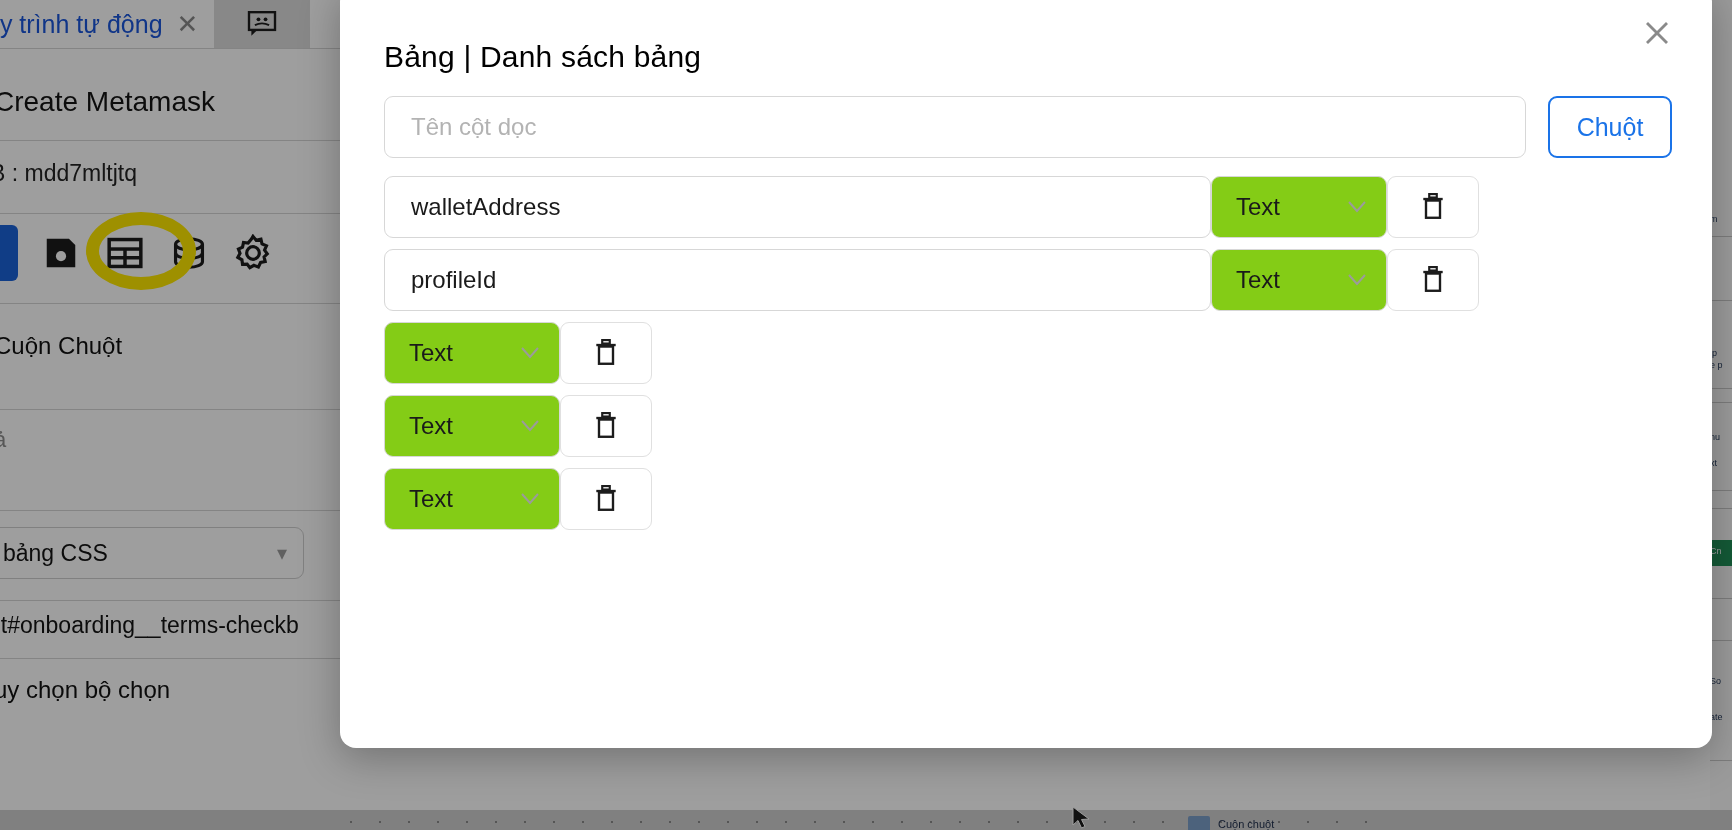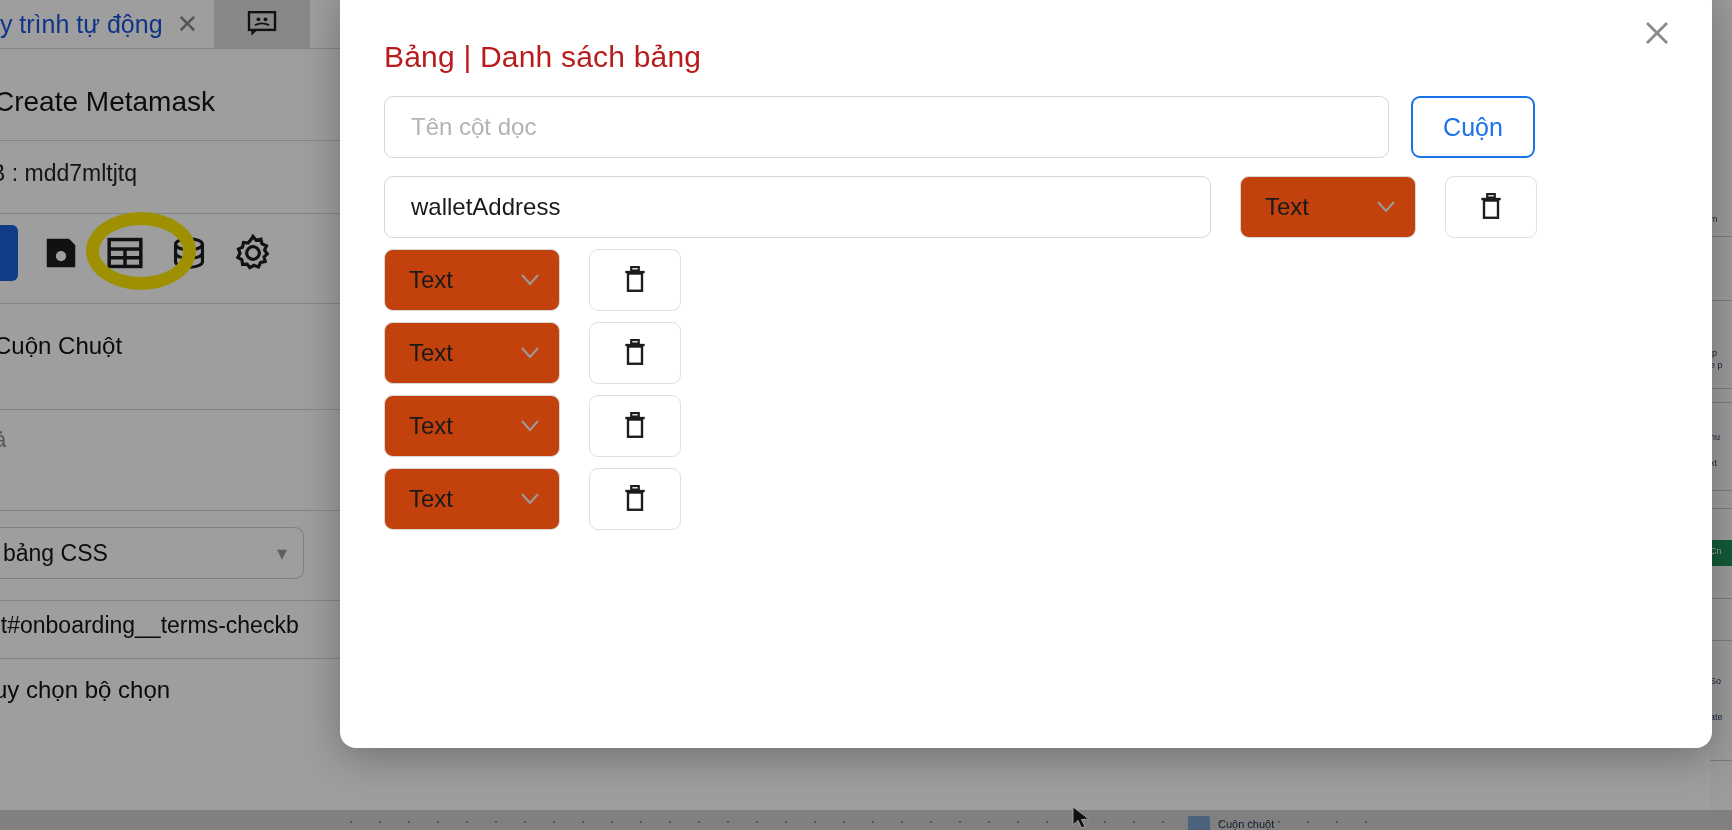--- a/index.html
+++ b/index.html
@@ -147,26 +147,26 @@
   .modal-close {
     position: absolute; right: 32px; top: 24px;
     width: 46px; height: 46px;
     display: flex; align-items: center; justify-content: center;
     cursor: pointer;
   }
   .modal-close svg { width: 30px; height: 30px; }
 
   .modal-title {
     position: absolute; left: 44px; top: 54px;
-    font-size: 30px; color: #b91c1c; letter-spacing: 0.2px;
+    font-size: 30px; color: #000000; letter-spacing: 0.2px;
   }
 
   .modal-addrow {
     position: absolute; left: 44px; top: 110px;
-    width: 1151px; height: 62px;
+    width: 1288px; height: 62px;
     display: flex; align-items: center; gap: 22px;
   }
   .add-input {
     flex: 1 1 auto; height: 62px;
     border: 1px solid #d7d7d7; border-radius: 9px;
     padding: 0 26px;
     font-size: 24px; color: #1a1a1a;
     font-family: "Liberation Sans", sans-serif;
     outline: none; background: #fff;
   }
@@ -177,34 +177,34 @@
     background: #ffffff; color: #1a73e8;
     font-size: 25px; font-family: "Liberation Sans", sans-serif;
     cursor: pointer;
   }
 
   .rows {
     position: absolute; left: 44px; top: 190px;
     width: 1288px;
     display: flex; flex-direction: column; gap: 11px;
   }
-  .col-row { display: flex; align-items: flex-start; gap: 29px; height: 62px; }
+  .col-row { display: flex; align-items: flex-start; gap: 0; height: 62px; }
   .col-name {
     flex: 0 0 827px; height: 62px;
     border: 1px solid #d7d7d7; border-radius: 9px;
     padding: 0 26px; font-size: 24px; color: #1a1a1a;
     font-family: "Liberation Sans", sans-serif;
     outline: none; background: #fff;
   }
   .col-type {
     flex: 0 0 176px; height: 62px;
     border: 1px solid #d7d7d7; border-radius: 9px;
     display: flex; align-items: center; justify-content: space-between;
     padding: 0 20px 0 24px;
-    font-size: 24px; color: #1a1a1a; background: #c2410c; cursor: pointer;
+    font-size: 24px; color: #1a1a1a; background: #84cc16; cursor: pointer;
   }
   .col-type .chev { color: #9b9b9b; }
   .col-type .chev svg { width: 18px; height: 12px; display: block; }
   .col-del {
     flex: 0 0 92px; height: 62px;
     border: 1px solid #e0e0e0; border-radius: 9px;
     background: #fff; display: flex; align-items: center; justify-content: center;
     cursor: pointer;
   }
   .col-del svg { width: 26px; height: 28px; }
@@ -367,21 +367,21 @@
     <svg viewBox="0 0 24 24">
       <line x1="4" y1="4" x2="20" y2="20" stroke="#8a8a8a" stroke-width="2.2"></line>
       <line x1="20" y1="4" x2="4" y2="20" stroke="#8a8a8a" stroke-width="2.2"></line>
     </svg>
   </div>
 
   <div class="modal-title">Bảng | Danh sách bảng</div>
 
   <div class="modal-addrow">
     <input class="add-input" type="text" placeholder="Tên cột dọc" style="">
-    <button class="add-btn">Cuộn</button>
+    <button class="add-btn">Chuột</button>
   </div>
 
   <div class="rows" id="rows">
       <div class="col-row">
         <input class="col-name" type="text" value="walletAddress" style="">
         <div class="col-type">
           <span>Text</span>
           <span class="chev">
             <svg viewBox="0 0 18 12">
               <polyline points="1,1 9,10 17,1" fill="none" stroke="#9b9b9b" stroke-width="2"></polyline>
@@ -390,20 +390,21 @@
         </div>
         <div class="col-del">
           <svg viewBox="0 0 24 26">
             <rect x="8.5" y="1" width="7" height="3.2" fill="none" stroke="#1c1c1c" stroke-width="2"></rect>
             <line x1="3" y1="5.6" x2="21" y2="5.6" stroke="#1c1c1c" stroke-width="2.2"></line>
             <rect x="5.5" y="7" width="13" height="16" fill="none" stroke="#1c1c1c" stroke-width="2.2"></rect>
           </svg>
         </div>
       </div>
       <div class="col-row">
+        <input class="col-name" type="text" value="profileId" style="">
         <div class="col-type">
           <span>Text</span>
           <span class="chev">
             <svg viewBox="0 0 18 12">
               <polyline points="1,1 9,10 17,1" fill="none" stroke="#9b9b9b" stroke-width="2"></polyline>
             </svg>
           </span>
         </div>
         <div class="col-del">
           <svg viewBox="0 0 24 26">

